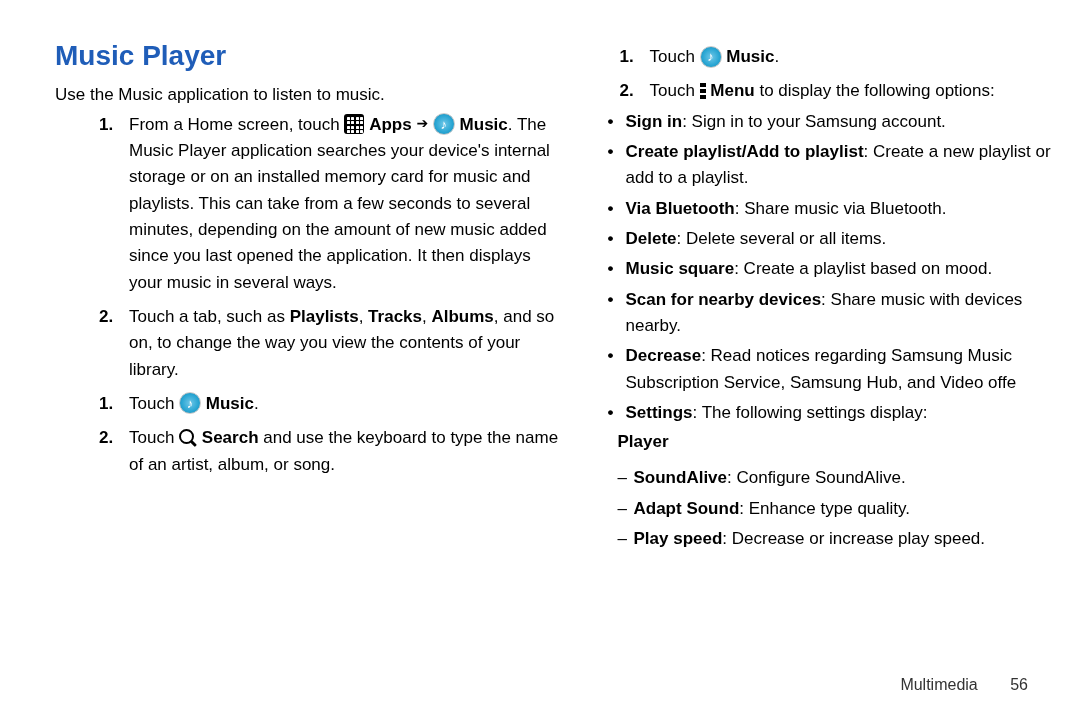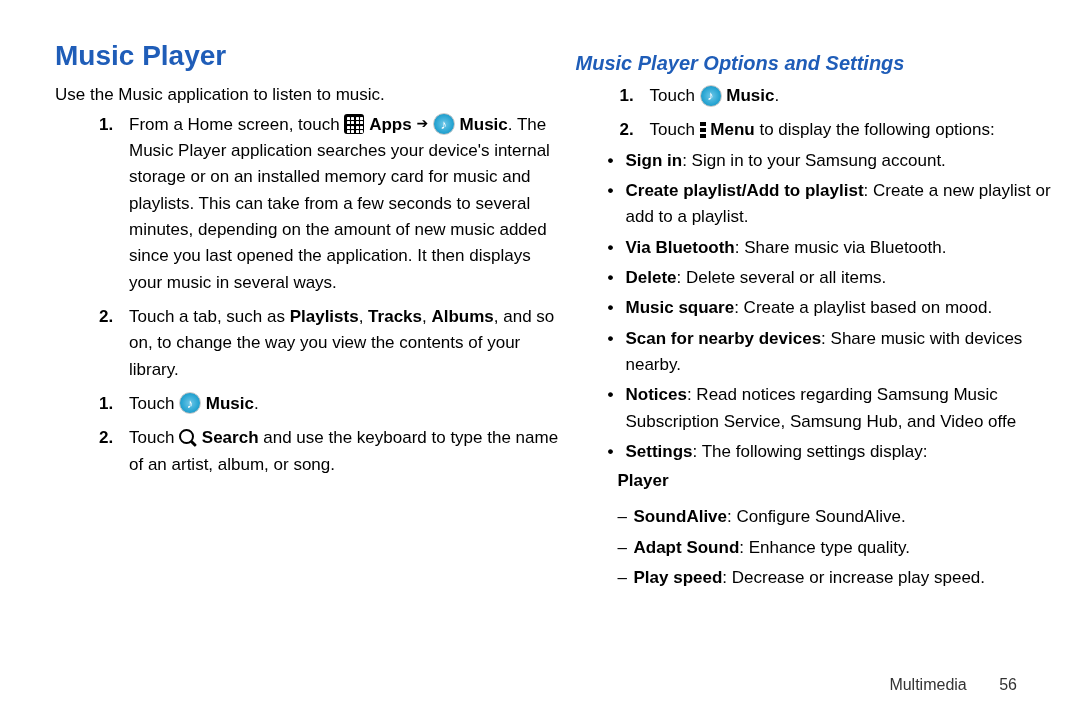--- a/index.html
+++ b/index.html
@@ -77,21 +77,21 @@
   .search-icon::before {
     content: ""; position: absolute; width: 11px; height: 11px; border: 2.5px solid #000; border-radius: 50%;
     left: 0; top: 0;
   }
   .search-icon::after {
     content: ""; position: absolute; width: 7px; height: 2.8px; background: #000;
     transform: rotate(45deg); left: 11px; top: 13px; border-radius: 1px;
   }
   .arrow-icon { font-size: 14px; position: relative; top: -1px; }
   .footer {
-    position: absolute; bottom: 26px; right: 63px;
+    position: absolute; bottom: 26px; right: 52px;
     font-size: 16px; color: #333;
   }
   .footer .pg { display: inline-block; margin-left: 28px; }
   b { font-weight: bold; }
 </style>
 </head>
 <body>
 
 <div class="columns">
 
@@ -150,21 +150,20 @@
       <div class="num">2.</div>
       <div class="txt">
         <span>Touch </span>
         <span class="icon search-icon"></span>
         <b> <span>Search</span></b><span> and use the keyboard to type the name of an artist, album, or song.</span>
       </div>
     </div>
   </div>
 
   <div class="col">
-    <h2>Music Player Options and Settings</h2>
 
     <div class="num-item">
       <div class="num">1.</div>
       <div class="txt">
         <span>Touch </span>
         <span class="icon music-disc"></span>
         <b> <span>Music</span></b><span>.</span>
       </div>
     </div>
 
@@ -200,21 +199,21 @@
     <div class="bullet-item">
         <div class="blt">•</div>
         <div class="txt"><b>Music square</b><span>: Create a playlist based on mood.</span></div>
       </div>
     <div class="bullet-item">
         <div class="blt">•</div>
         <div class="txt"><b>Scan for nearby devices</b><span>: Share music with devices nearby.</span></div>
       </div>
     <div class="bullet-item">
         <div class="blt">•</div>
-        <div class="txt"><b>Notices</b><span>: Read notices regarding Samsung Music Subscription Service, Samsung Hub, and Video offe</span></div>
+        <div class="txt"><b>Decrease</b><span>: Read notices regarding Samsung Music Subscription Service, Samsung Hub, and Video offe</span></div>
       </div>
     <div class="bullet-item">
         <div class="blt">•</div>
         <div class="txt"><b>Settings</b><span>: The following settings display:</span></div>
       </div>
 
     <div class="sub-h">Player</div>
     <div class="dash-item">
         <div class="dsh">–</div>
         <div class="txt"><b>SoundAlive</b><span>: Configure SoundAlive.</span></div>

